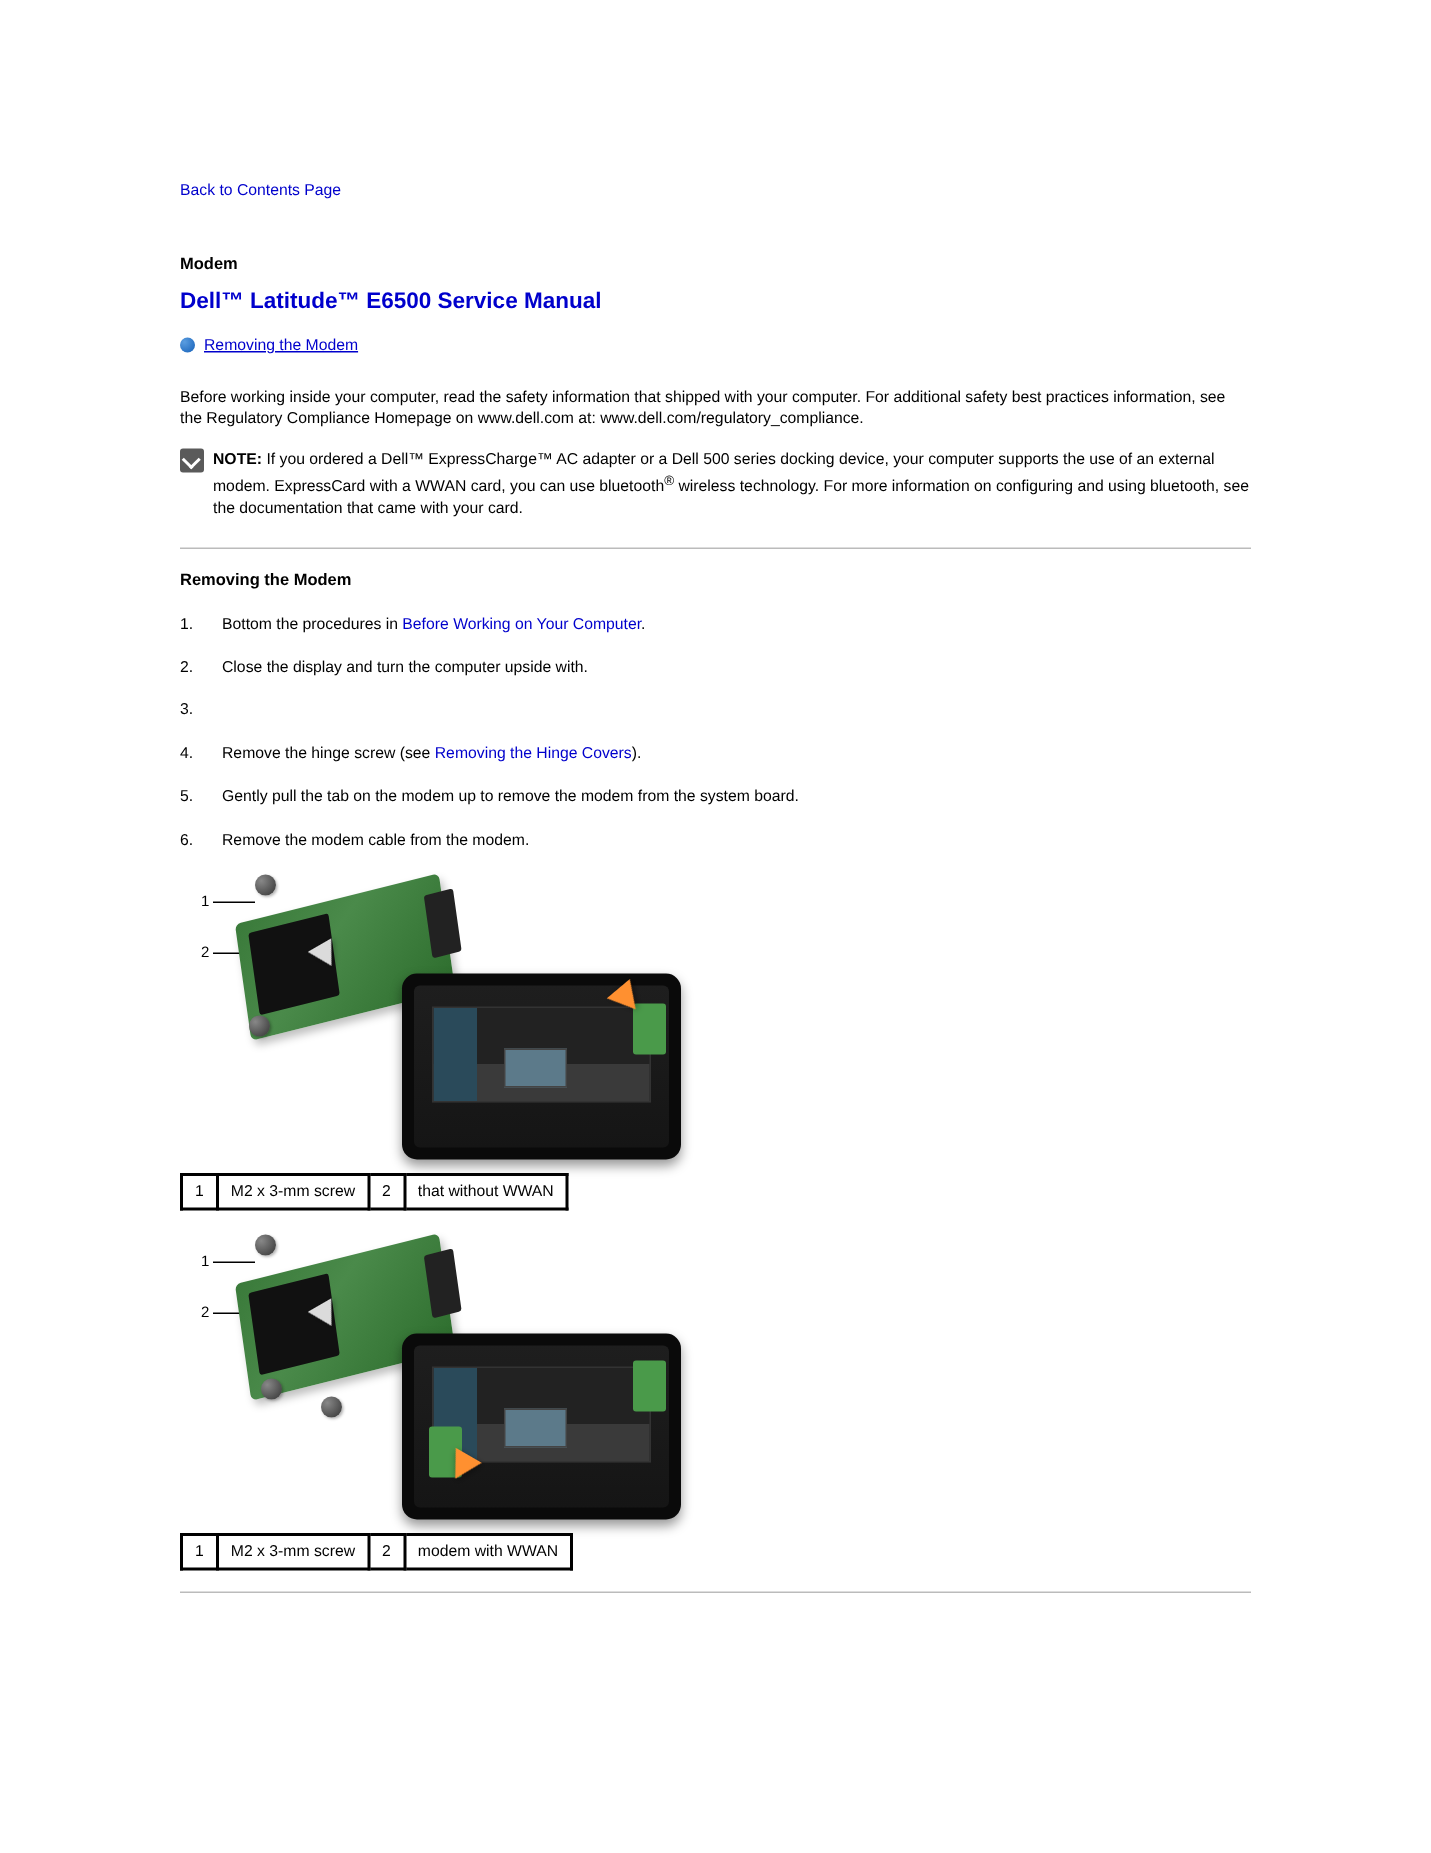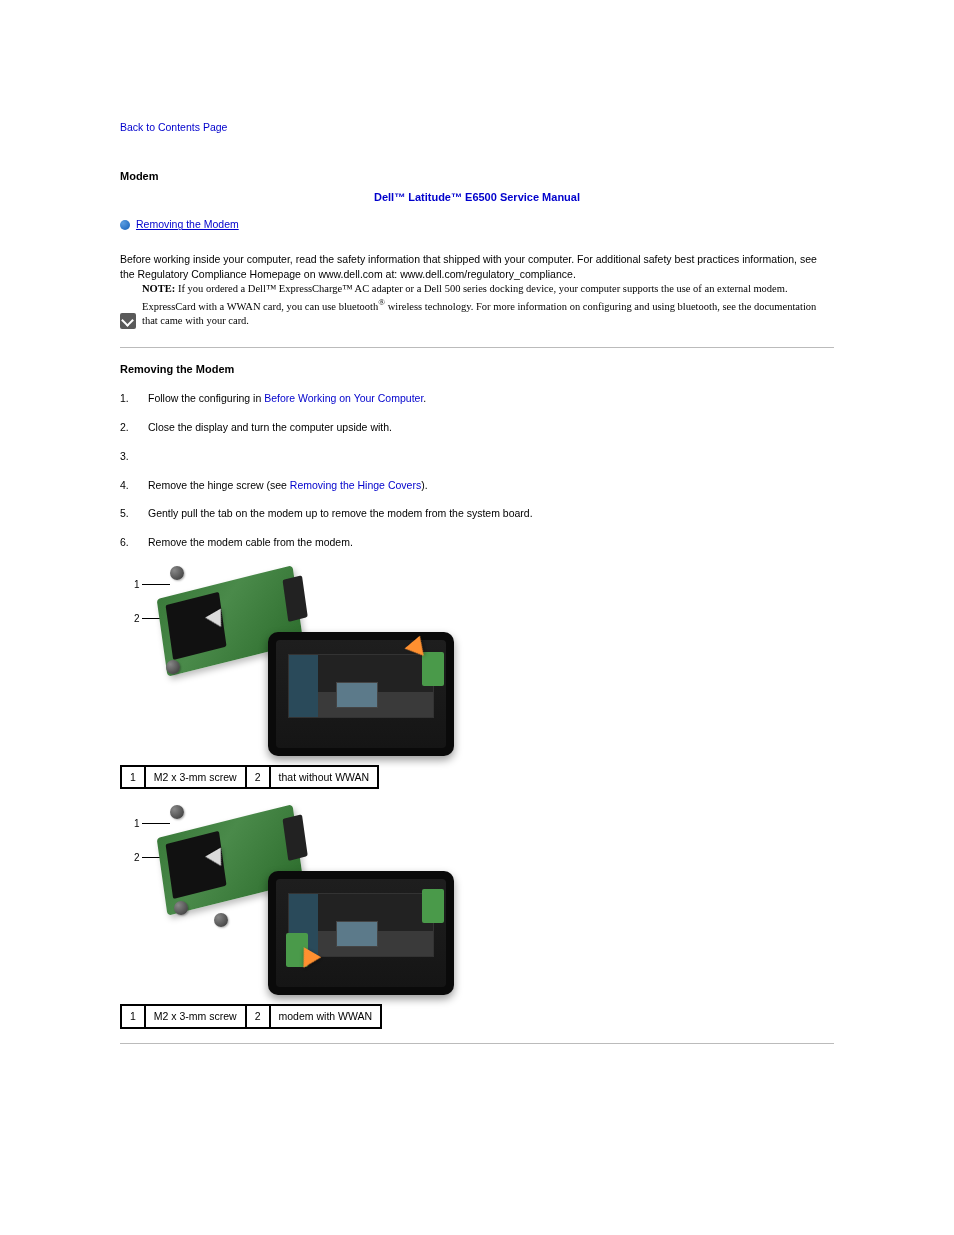--- a/index.html
+++ b/index.html
@@ -22,24 +22,23 @@
       display: inline-block;
       margin-bottom: 34px;
     }
     .page-heading {
       font-weight: bold;
       font-size: 11px;
       margin-bottom: 6px;
     }
     .manual-title {
       font-weight: bold;
-      font-size: 11px;
+      font-size: 15px;
       color: #0000cc;
       margin-bottom: 12px;
-      text-align: center;
     }
     .toc-list {
       list-style: none;
       margin-bottom: 20px;
     }
     .toc-list li {
       display: flex;
       align-items: center;
       margin-bottom: 2px;
     }
@@ -50,27 +49,26 @@
       border-radius: 50%;
       margin-right: 6px;
       flex-shrink: 0;
     }
     .toc-link {
       color: #0000cc;
       text-decoration: underline;
       cursor: pointer;
     }
     .body-intro {
-      margin-bottom: 0;
+      margin-bottom: 12px;
     }
     .note-row {
       display: flex;
-      align-items: flex-end;
+      align-items: flex-start;
       margin-bottom: 18px;
-      font-family: Liberation Serif, serif;
     }
     .note-icon {
       width: 16px;
       height: 16px;
       background: #5a5a5a;
       border-radius: 2px;
       margin-right: 6px;
       flex-shrink: 0;
       position: relative;
     }
@@ -277,21 +275,21 @@
   </span>
 </div>
 
 <hr class="hr">
 
 <div class="section-heading">Removing the Modem</div>
 
 <div class="step">
   <span class="step-num">1.</span>
   <span class="step-text">
-    <span>Follow the configuring in </span><a>Before Working on Your Computer</a><span>.</span>
+    <span>Bottom the procedures in </span><a>Before Working on Your Computer</a><span>.</span>
   </span>
 </div>
 
 <div class="step">
   <span class="step-num">2.</span>
   <span class="step-text">Close the display and turn the computer upside with.</span>
 </div>
 
 <div class="step">
   <span class="step-num">3.</span>

